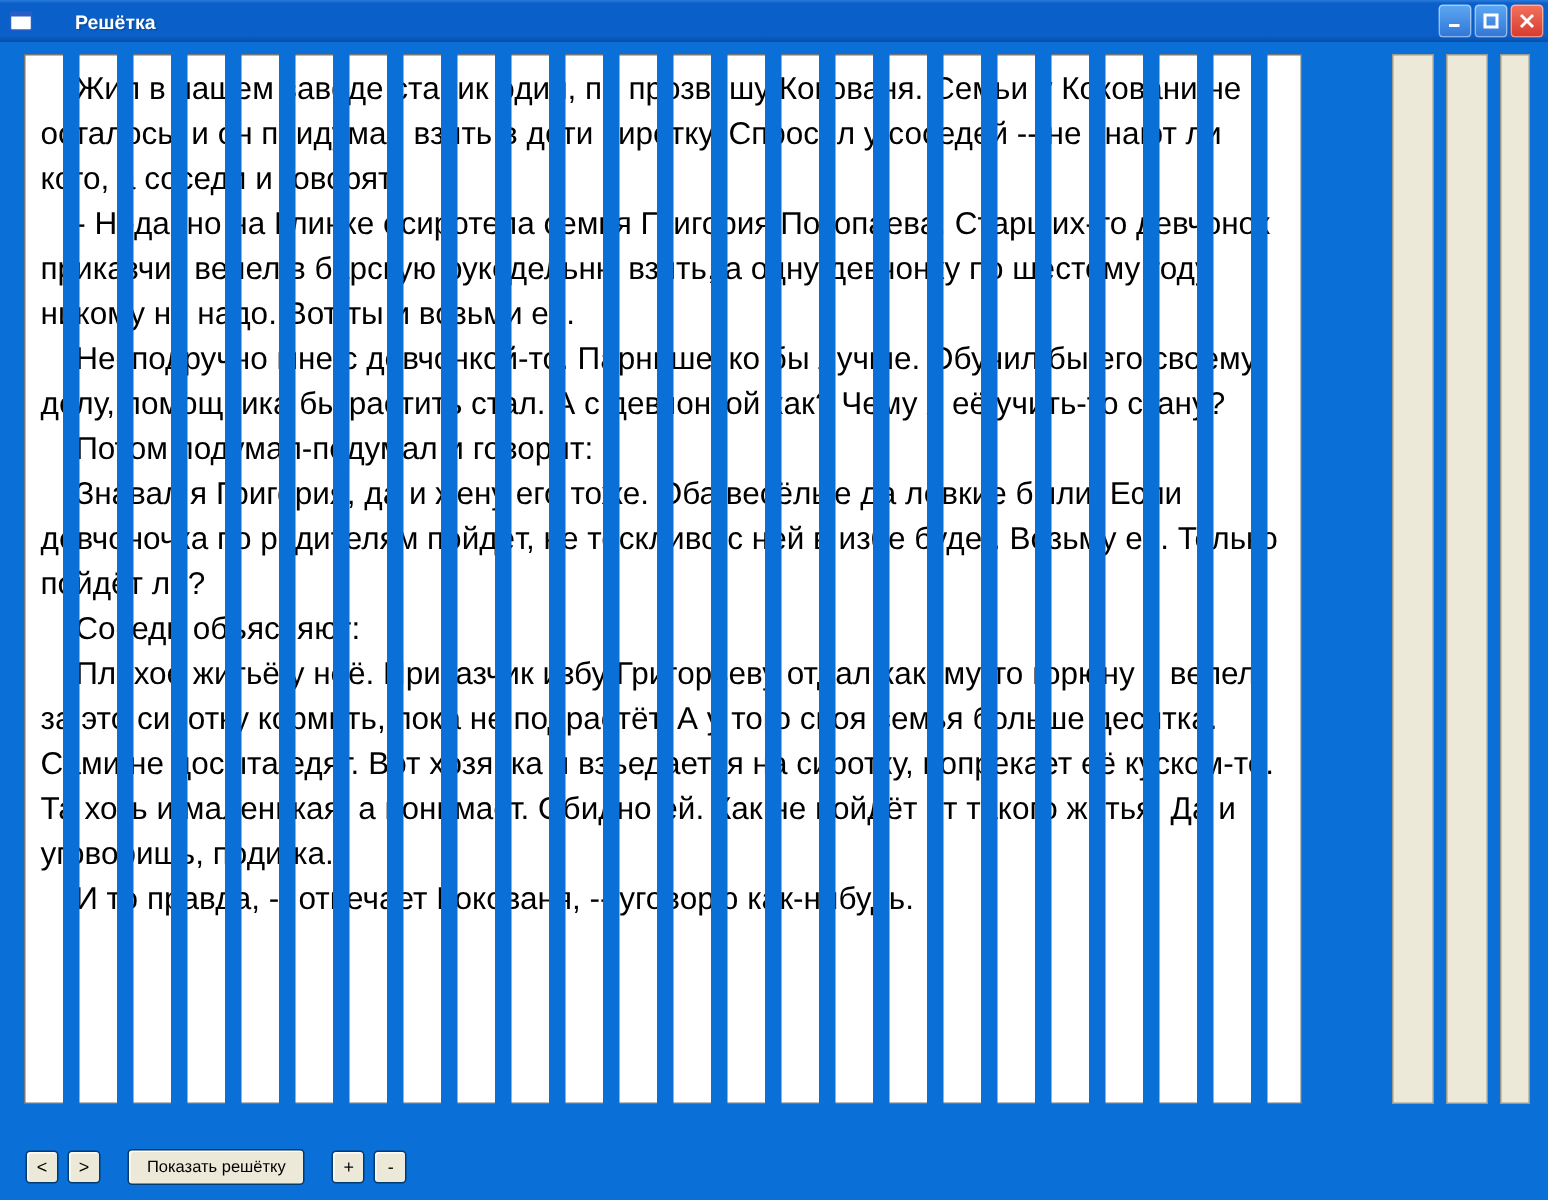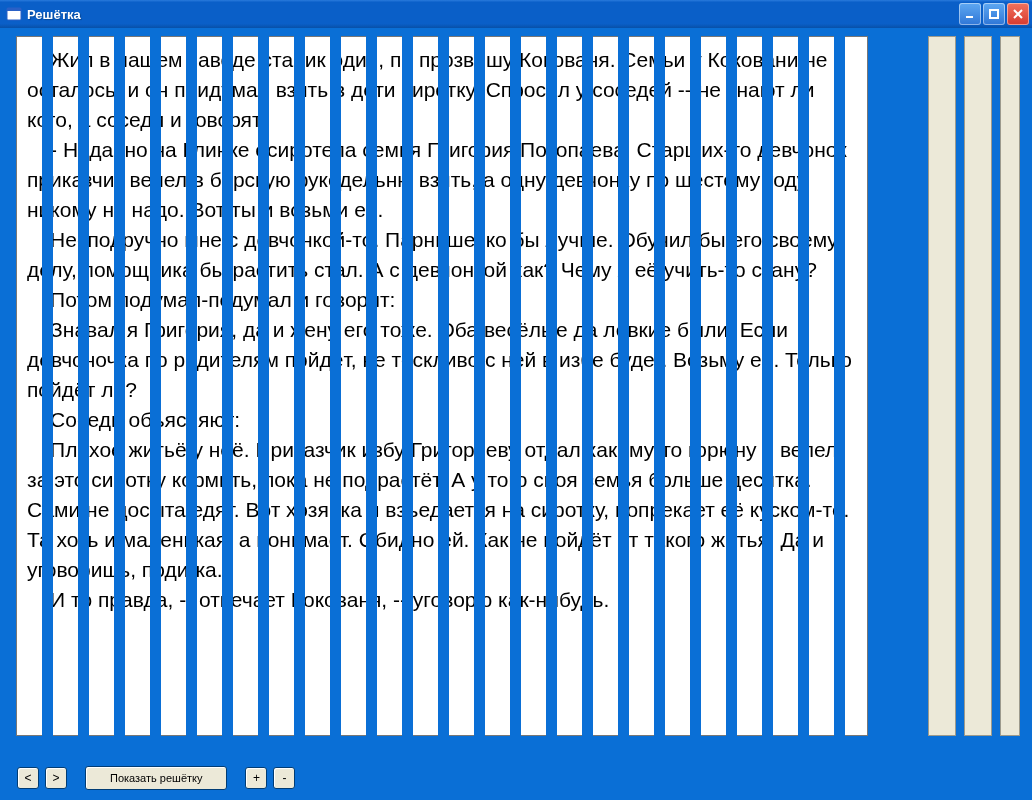--- a/index.html
+++ b/index.html
@@ -39,20 +39,21 @@
     align-items: center;
     justify-content: center;
   }
   .title-icon svg { display: block; }
 
   .title-text {
     flex: 1;
     font-size: 13px;
     font-weight: bold;
     text-shadow: 1px 1px 1px rgba(0,0,0,.25);
+    margin-left: 23px;
   }
 
   .winbtns { display: flex; gap: 2px; }
   .winbtn {
     width: 22px;
     height: 22px;
     border-radius: 3px;
     display: flex;
     align-items: center;
     justify-content: center;
@@ -152,21 +153,21 @@
     font-size: 11px;
     font-family: Tahoma, Arial, sans-serif;
     display: flex;
     align-items: center;
     justify-content: center;
     cursor: default;
     box-shadow: inset 1px 1px 0 #fff;
     color: #000;
   }
   .btn.small { min-width: 20px; width: 20px; height: 20px; padding: 0; font-size: 12px; }
-  .btn.wide { padding: 0 24px; }
+  .btn.wide { padding: 0 12px; }
   .spacer { width: 6px; }
 </style>
 </head>
 <body>
 
 <div class="window">
 
   <div class="titlebar">
     <span class="title-icon">
       <svg width="16" height="16" viewBox="0 0 16 16">

